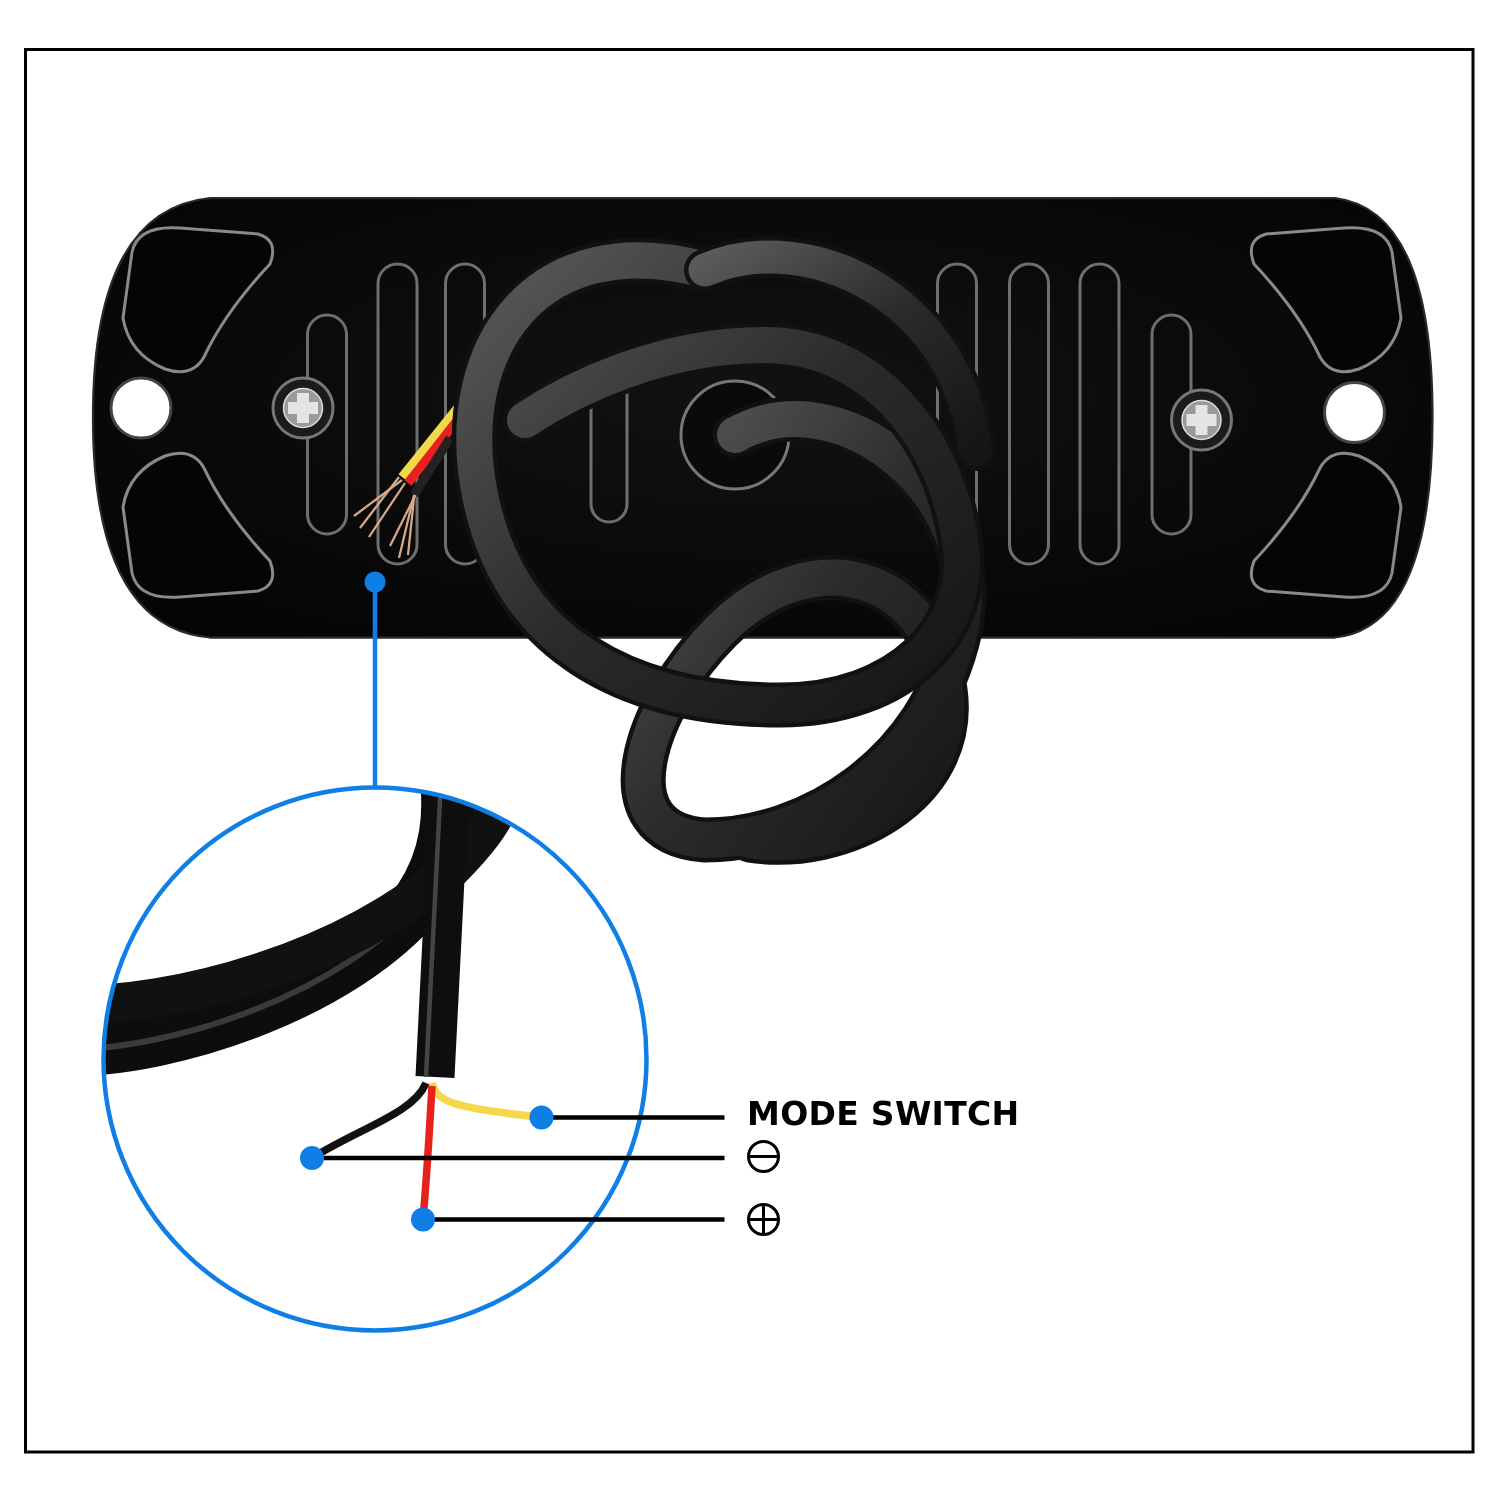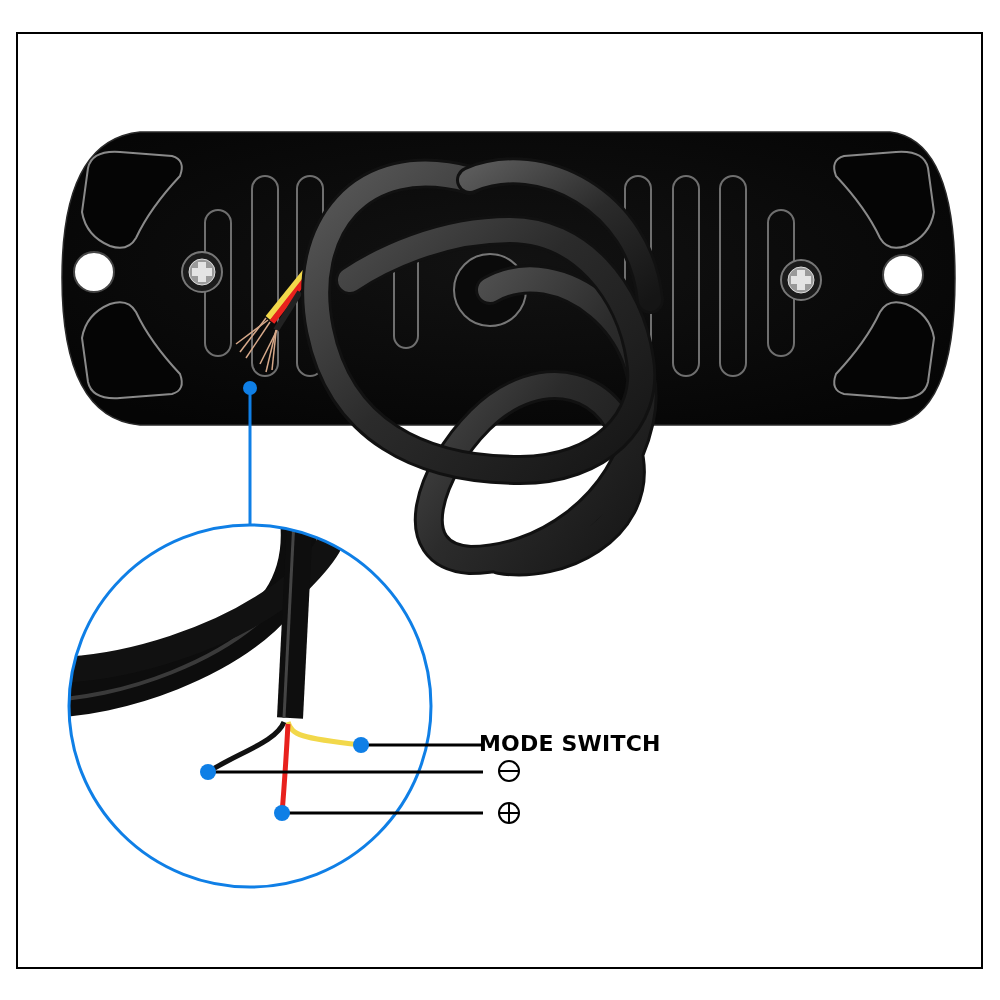--- a/index.html
+++ b/index.html
@@ -1,20 +1,20 @@
 <!DOCTYPE html>
 <html><head>
   <meta charset="utf-8">
   <style>
     html, body { margin: 0; padding: 0; background: #ffffff; }
     body { width: 1000px; height: 1000px; position: relative; overflow: hidden; font-family: "DejaVu Sans", sans-serif; }
     .frame { position: absolute; left: 16px; top: 32px; width: 963px; height: 933px; border: 2px solid #000; box-sizing: content-box; }
     svg.scene { position: absolute; left: 0; top: 0; }
     .label { position: absolute; font-family: "DejaVu Sans", sans-serif; font-weight: bold; color: #000; white-space: nowrap; }
-    .label-mode { left: 479px; top: 731px; font-size: 22px; letter-spacing: 0.2px; }
+    .label-mode { left: 498px; top: 731px; font-size: 22px; letter-spacing: 0.2px; }
     .sym { position: absolute; width: 22px; height: 22px; border: 2px solid #000; border-radius: 50%; box-sizing: border-box; }
     .sym .h { position: absolute; left: 0; right: 0; top: 8px; height: 2px; background: #000; }
     .sym .v { position: absolute; top: 0; bottom: 0; left: 8px; width: 2px; background: #000; }
     .sym-neg { left: 498px; top: 760px; }
     .sym-pos { left: 498px; top: 802px; }
   </style>
 </head>
 <body>
 
 <div class="frame"></div>

